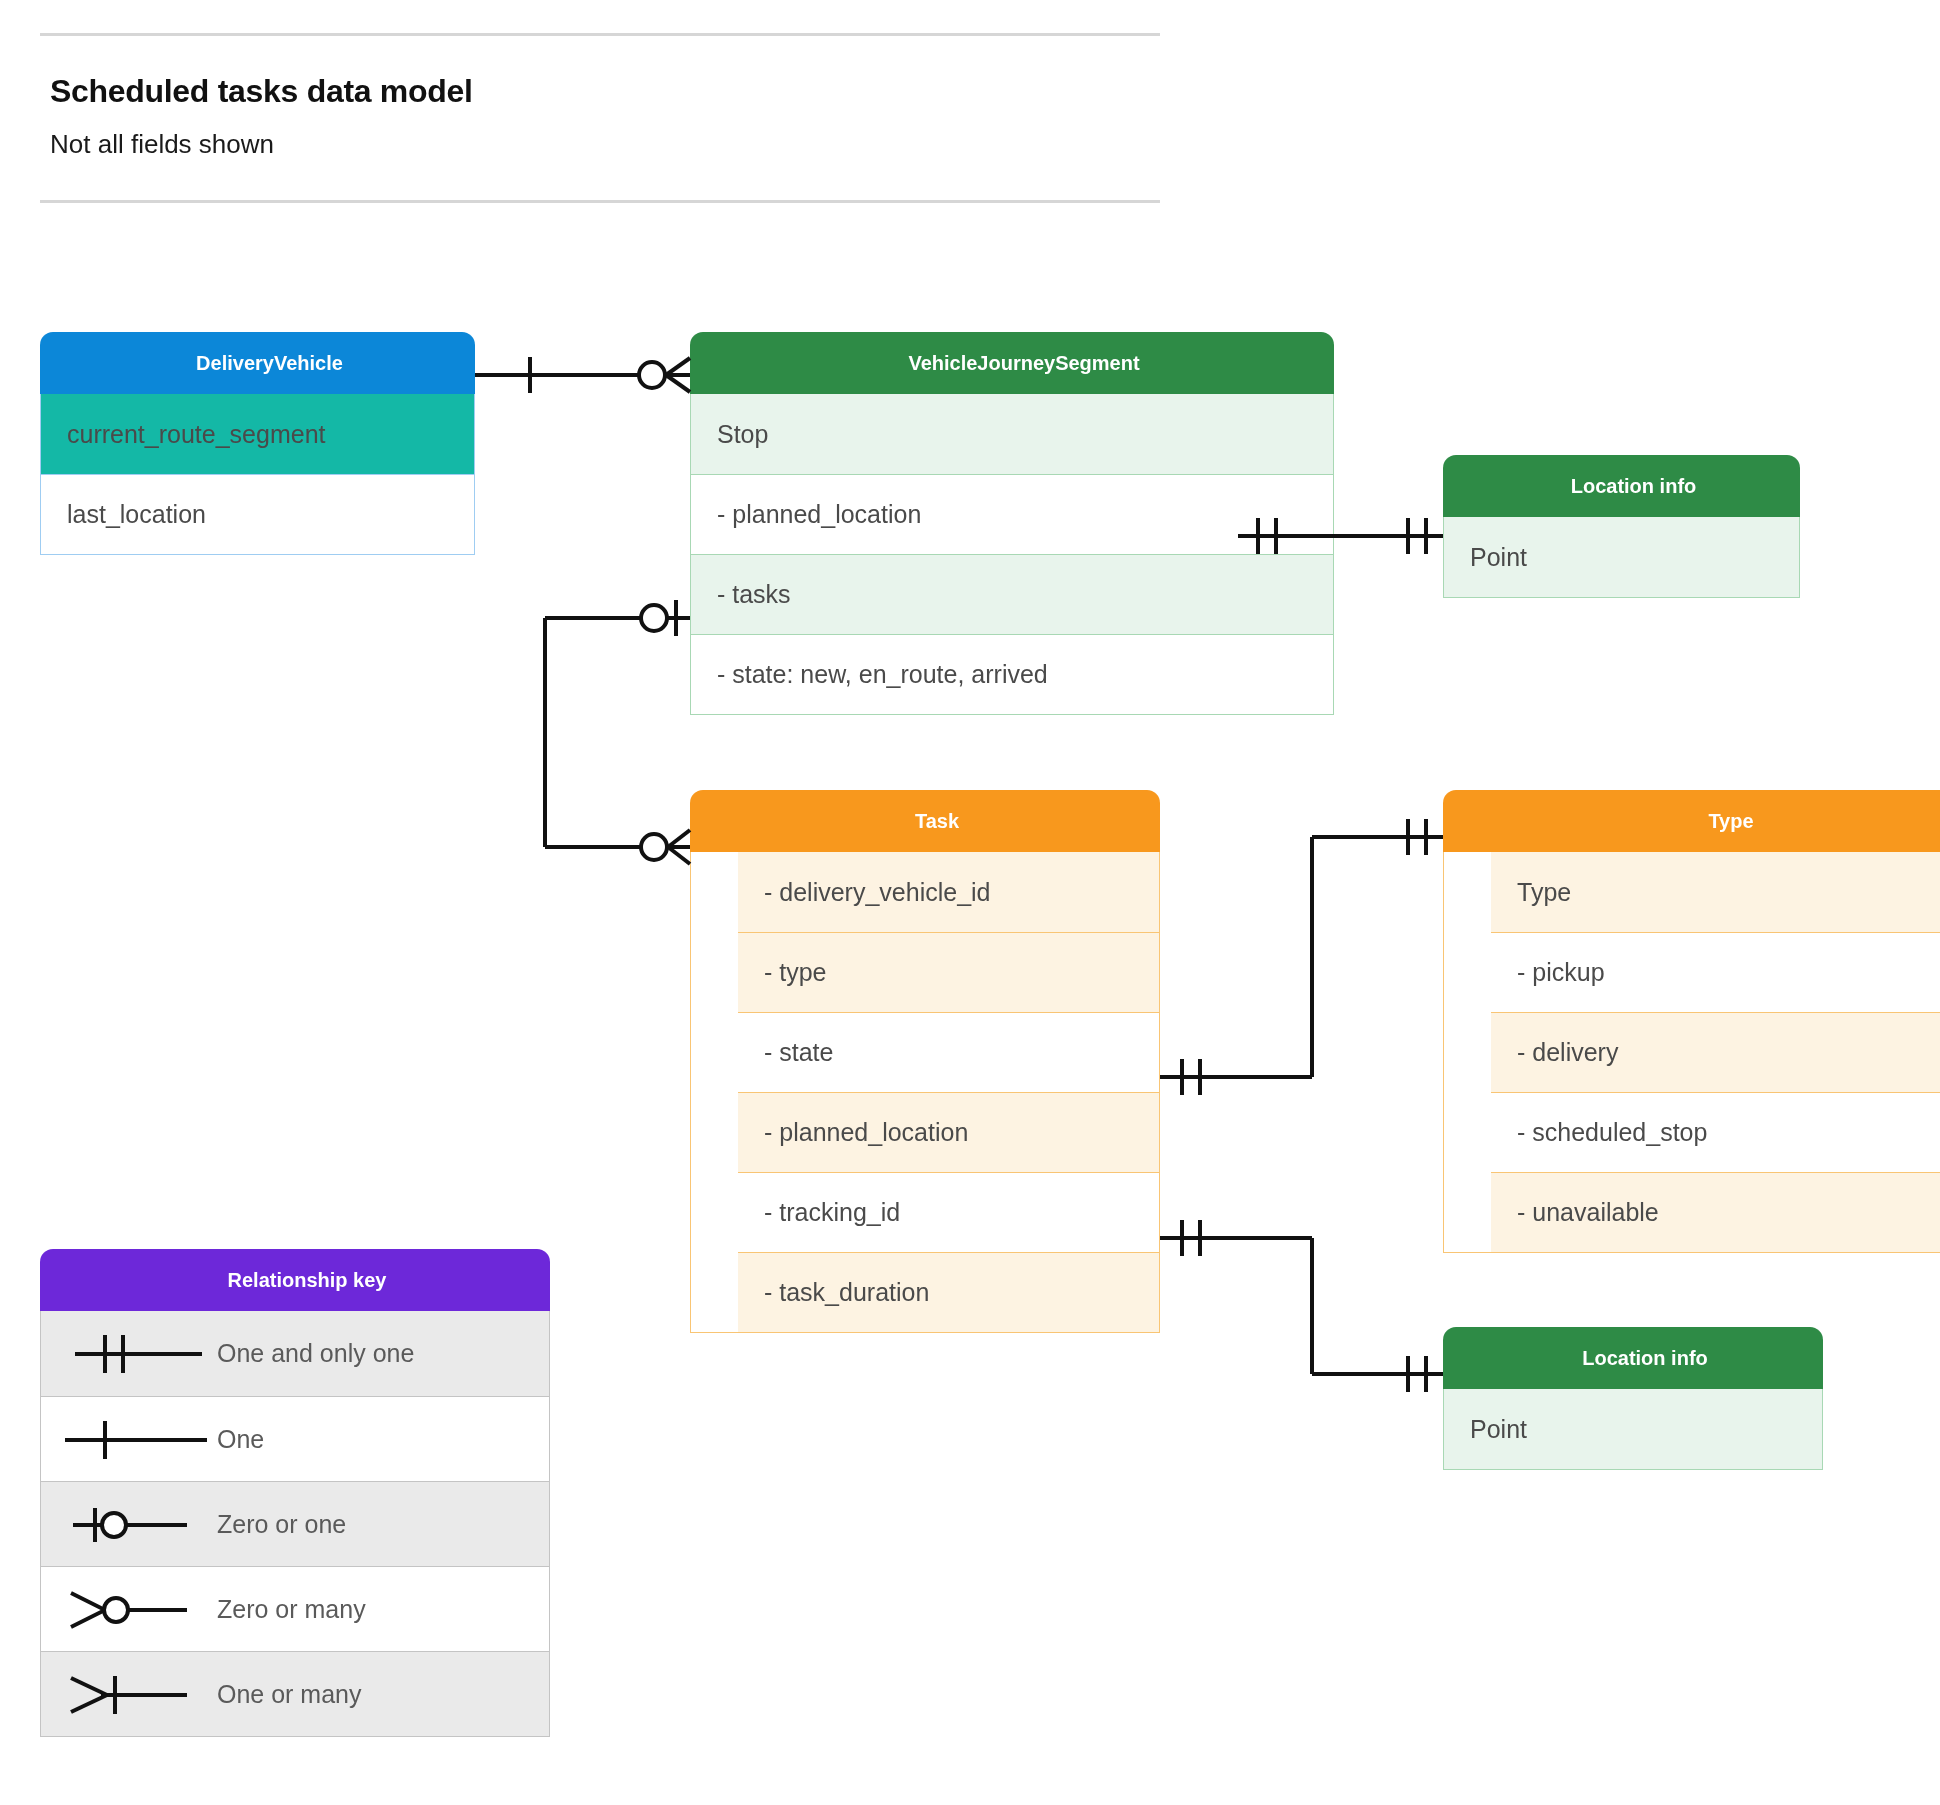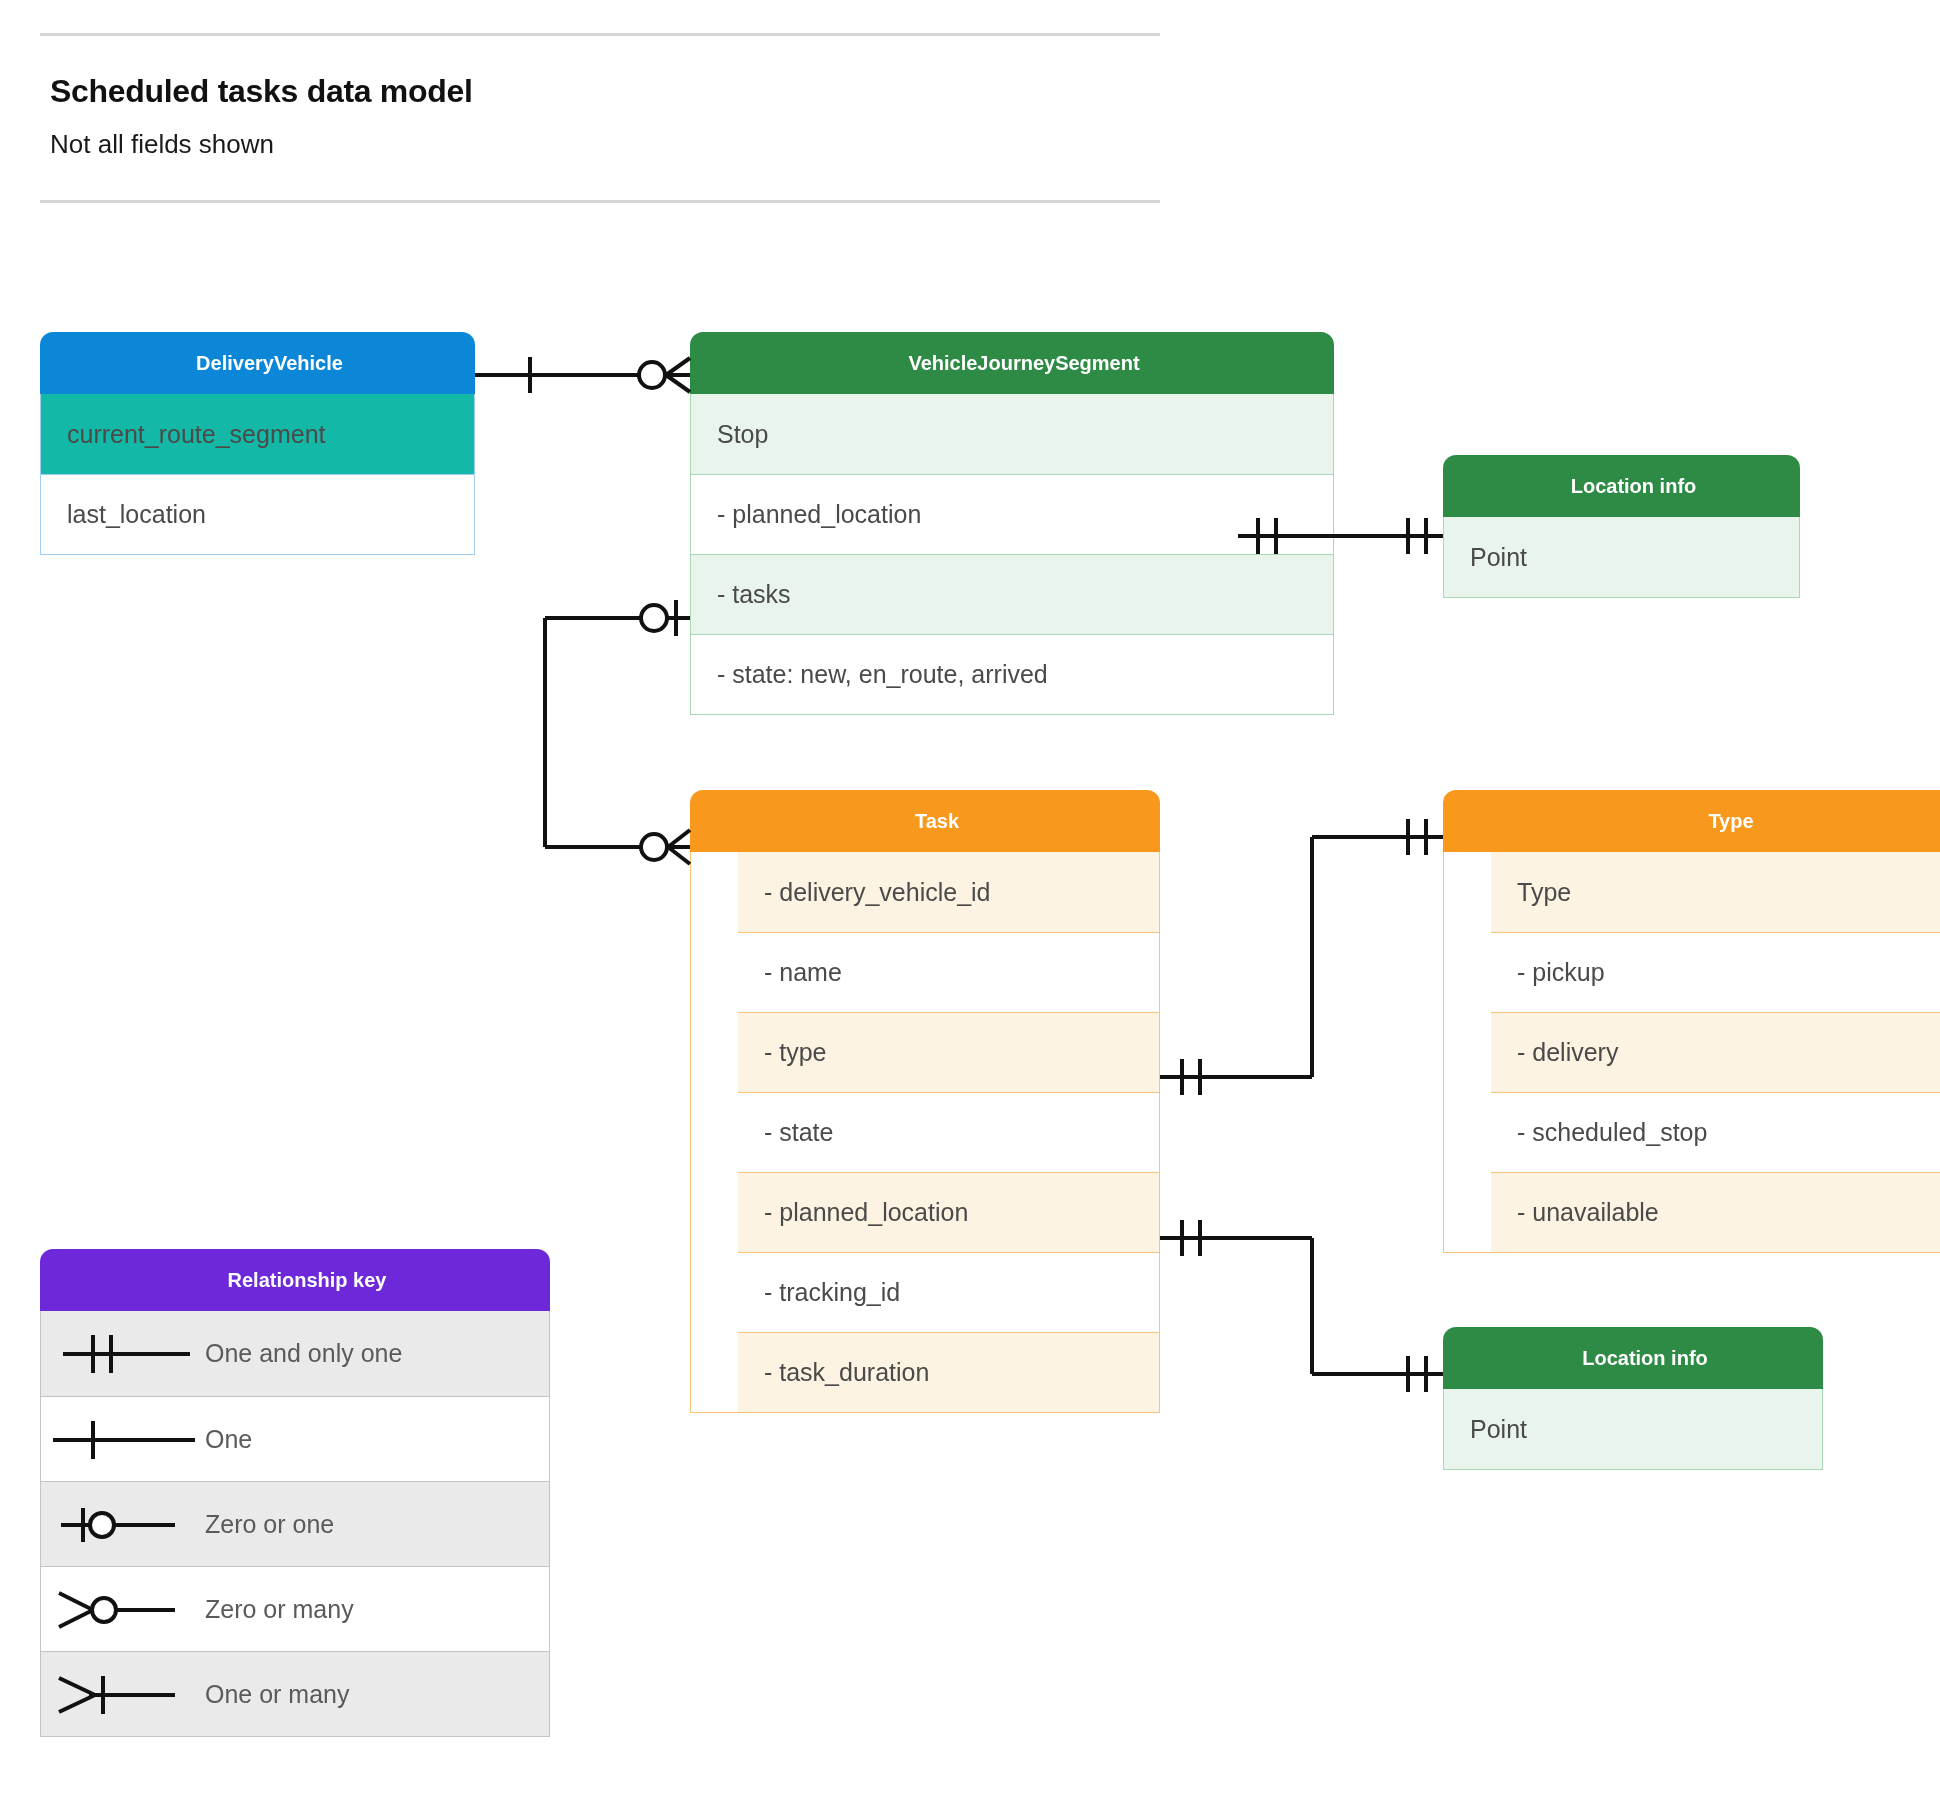--- a/index.html
+++ b/index.html
@@ -55,21 +55,21 @@
   .t-orange .entity-rows { border-color: #f9c574; }
   .t-orange .entity-row { border-top-color: #f9c574; background: #ffffff; margin-left: 47px; }
   .t-orange .entity-row.alt { background: #fdf3e2; }
   
   .t-grey .entity-header { background: #6d28d9; }
   .t-grey .entity-rows { border-color: #c4c4c4; }
   .t-grey .entity-row { border-top-color: #c4c4c4; background: #ffffff; }
   .t-grey .entity-row.alt { background: #eaeaea; }
 
   
-  .legend-row { height: 85px; padding-left: 4px; }
+  .legend-row { height: 85px; padding-left: 16px; }
   .legend-sym { width: 160px; flex: 0 0 160px; height: 85px; }
   .legend-label { font-size: 25px; color: #5a5a5a; }
 
   
   #wires { position: absolute; left: 0; top: 0; width: 1940px; height: 1805px; pointer-events: none; }
 </style>
 </head>
 <body>
 
 <div id="canvas">
@@ -101,21 +101,20 @@
     <div class="entity-header">Location info</div>
     <div class="entity-rows">
       <div class="entity-row alt">Point</div>
     </div>
   </div>
 
   <div class="entity t-orange" style="left:690px; top:790px; width:470px;">
     <div class="entity-header">Task</div>
     <div class="entity-rows">
       <div class="entity-row alt">- delivery_vehicle_id</div>
-      <div class="entity-row">- name</div>
       <div class="entity-row alt">- type</div>
       <div class="entity-row">- state</div>
       <div class="entity-row alt">- planned_location</div>
       <div class="entity-row">- tracking_id</div>
       <div class="entity-row alt">- task_duration</div>
     </div>
   </div>
 
   <div class="entity t-orange" style="left:1443px; top:790px; width:552px;">
     <div class="entity-header">Type</div>

